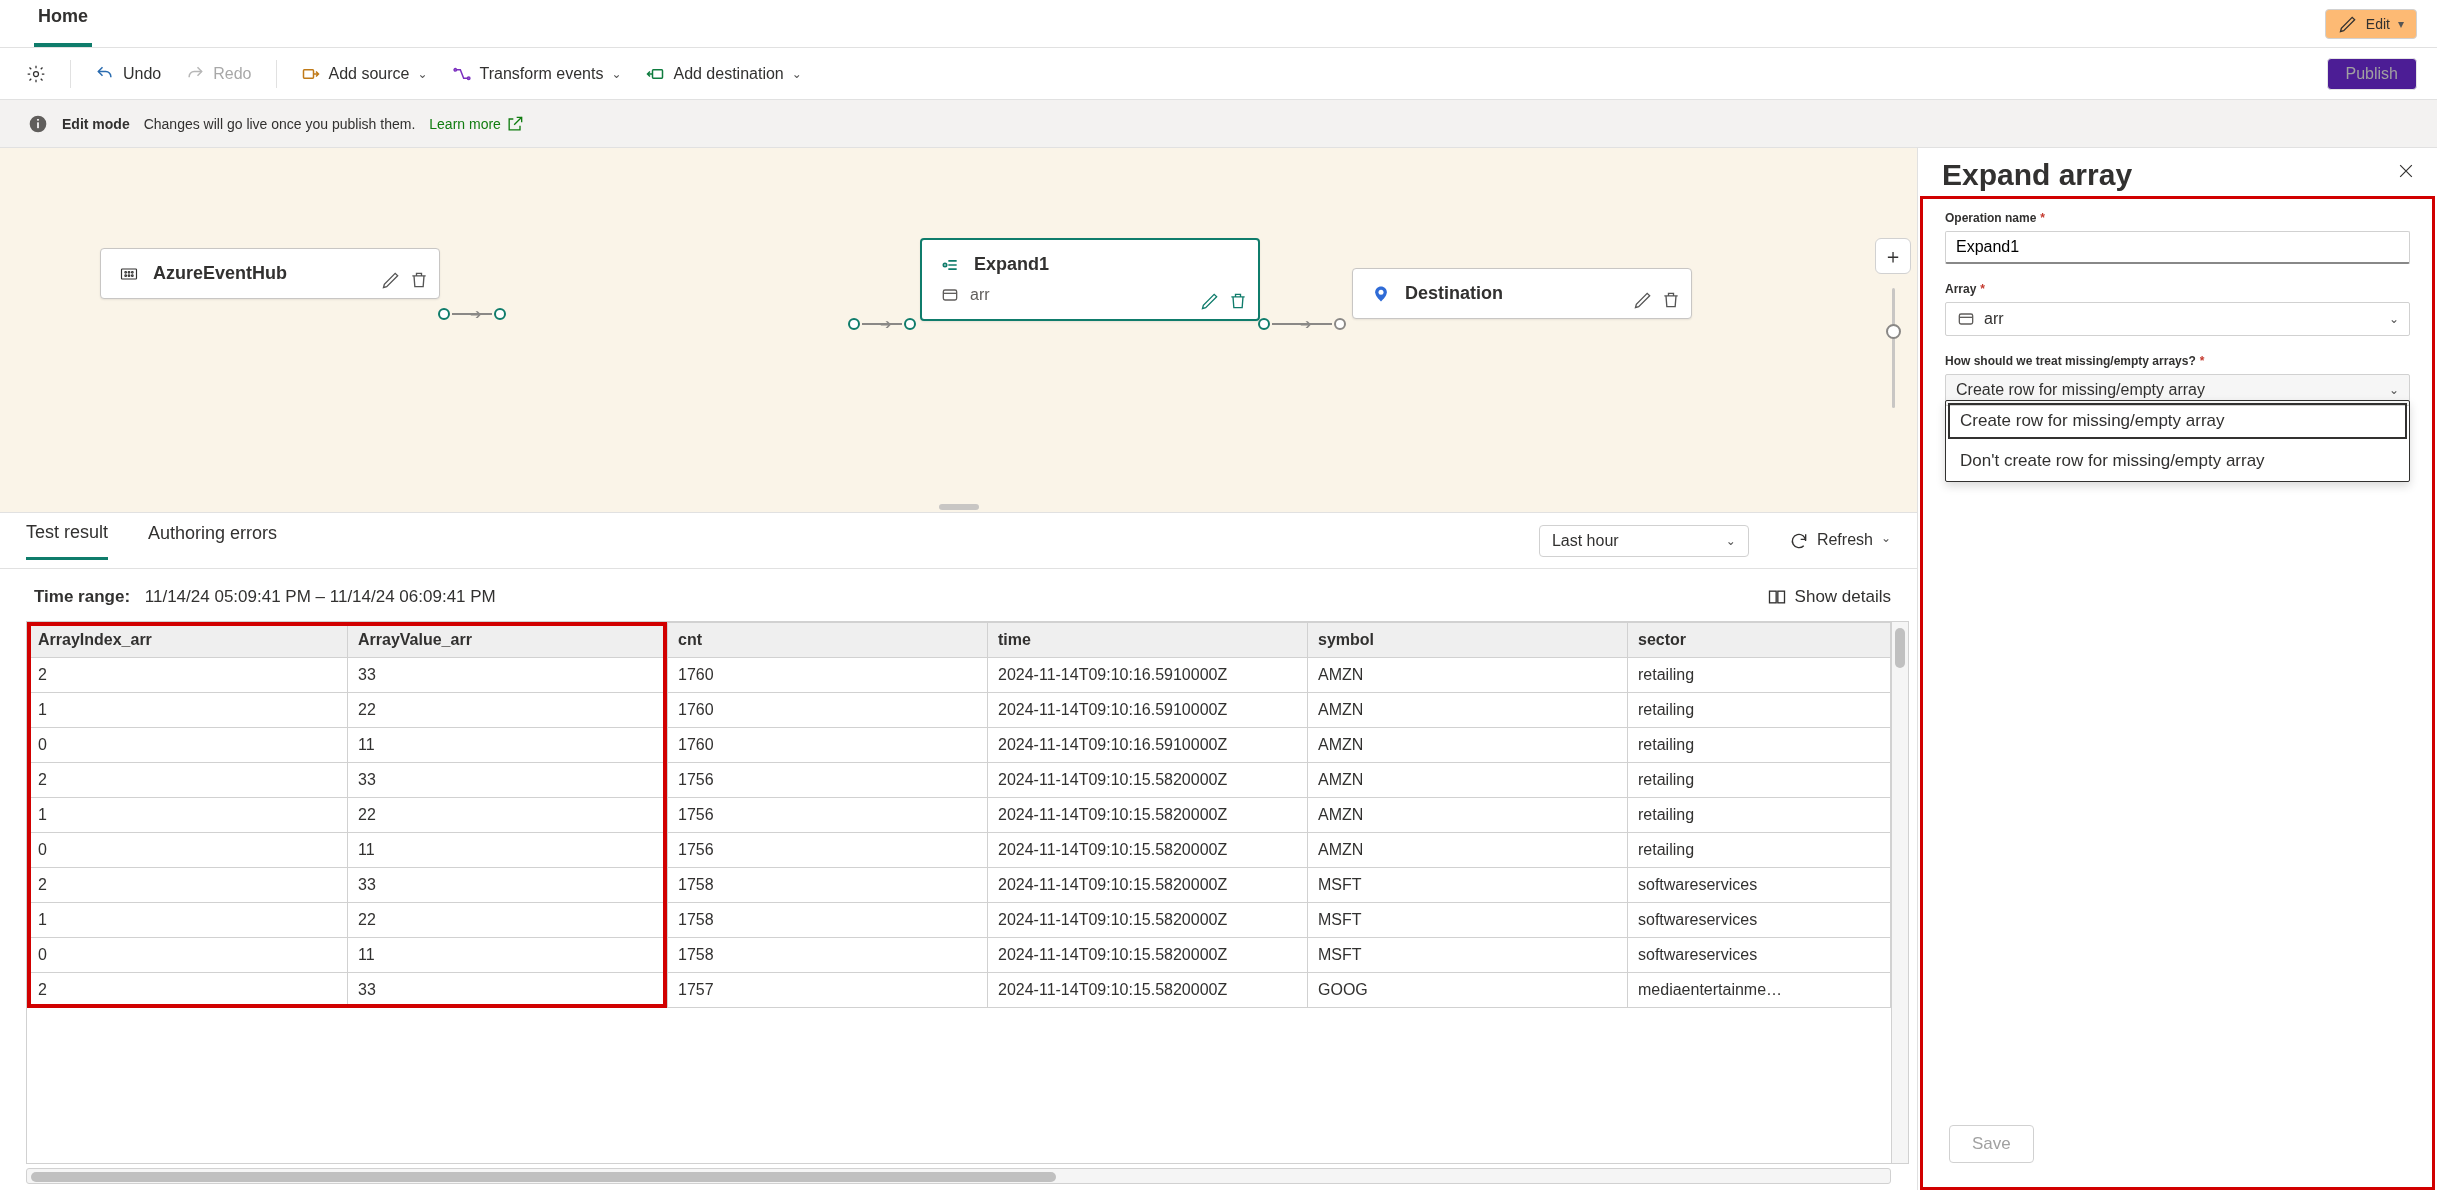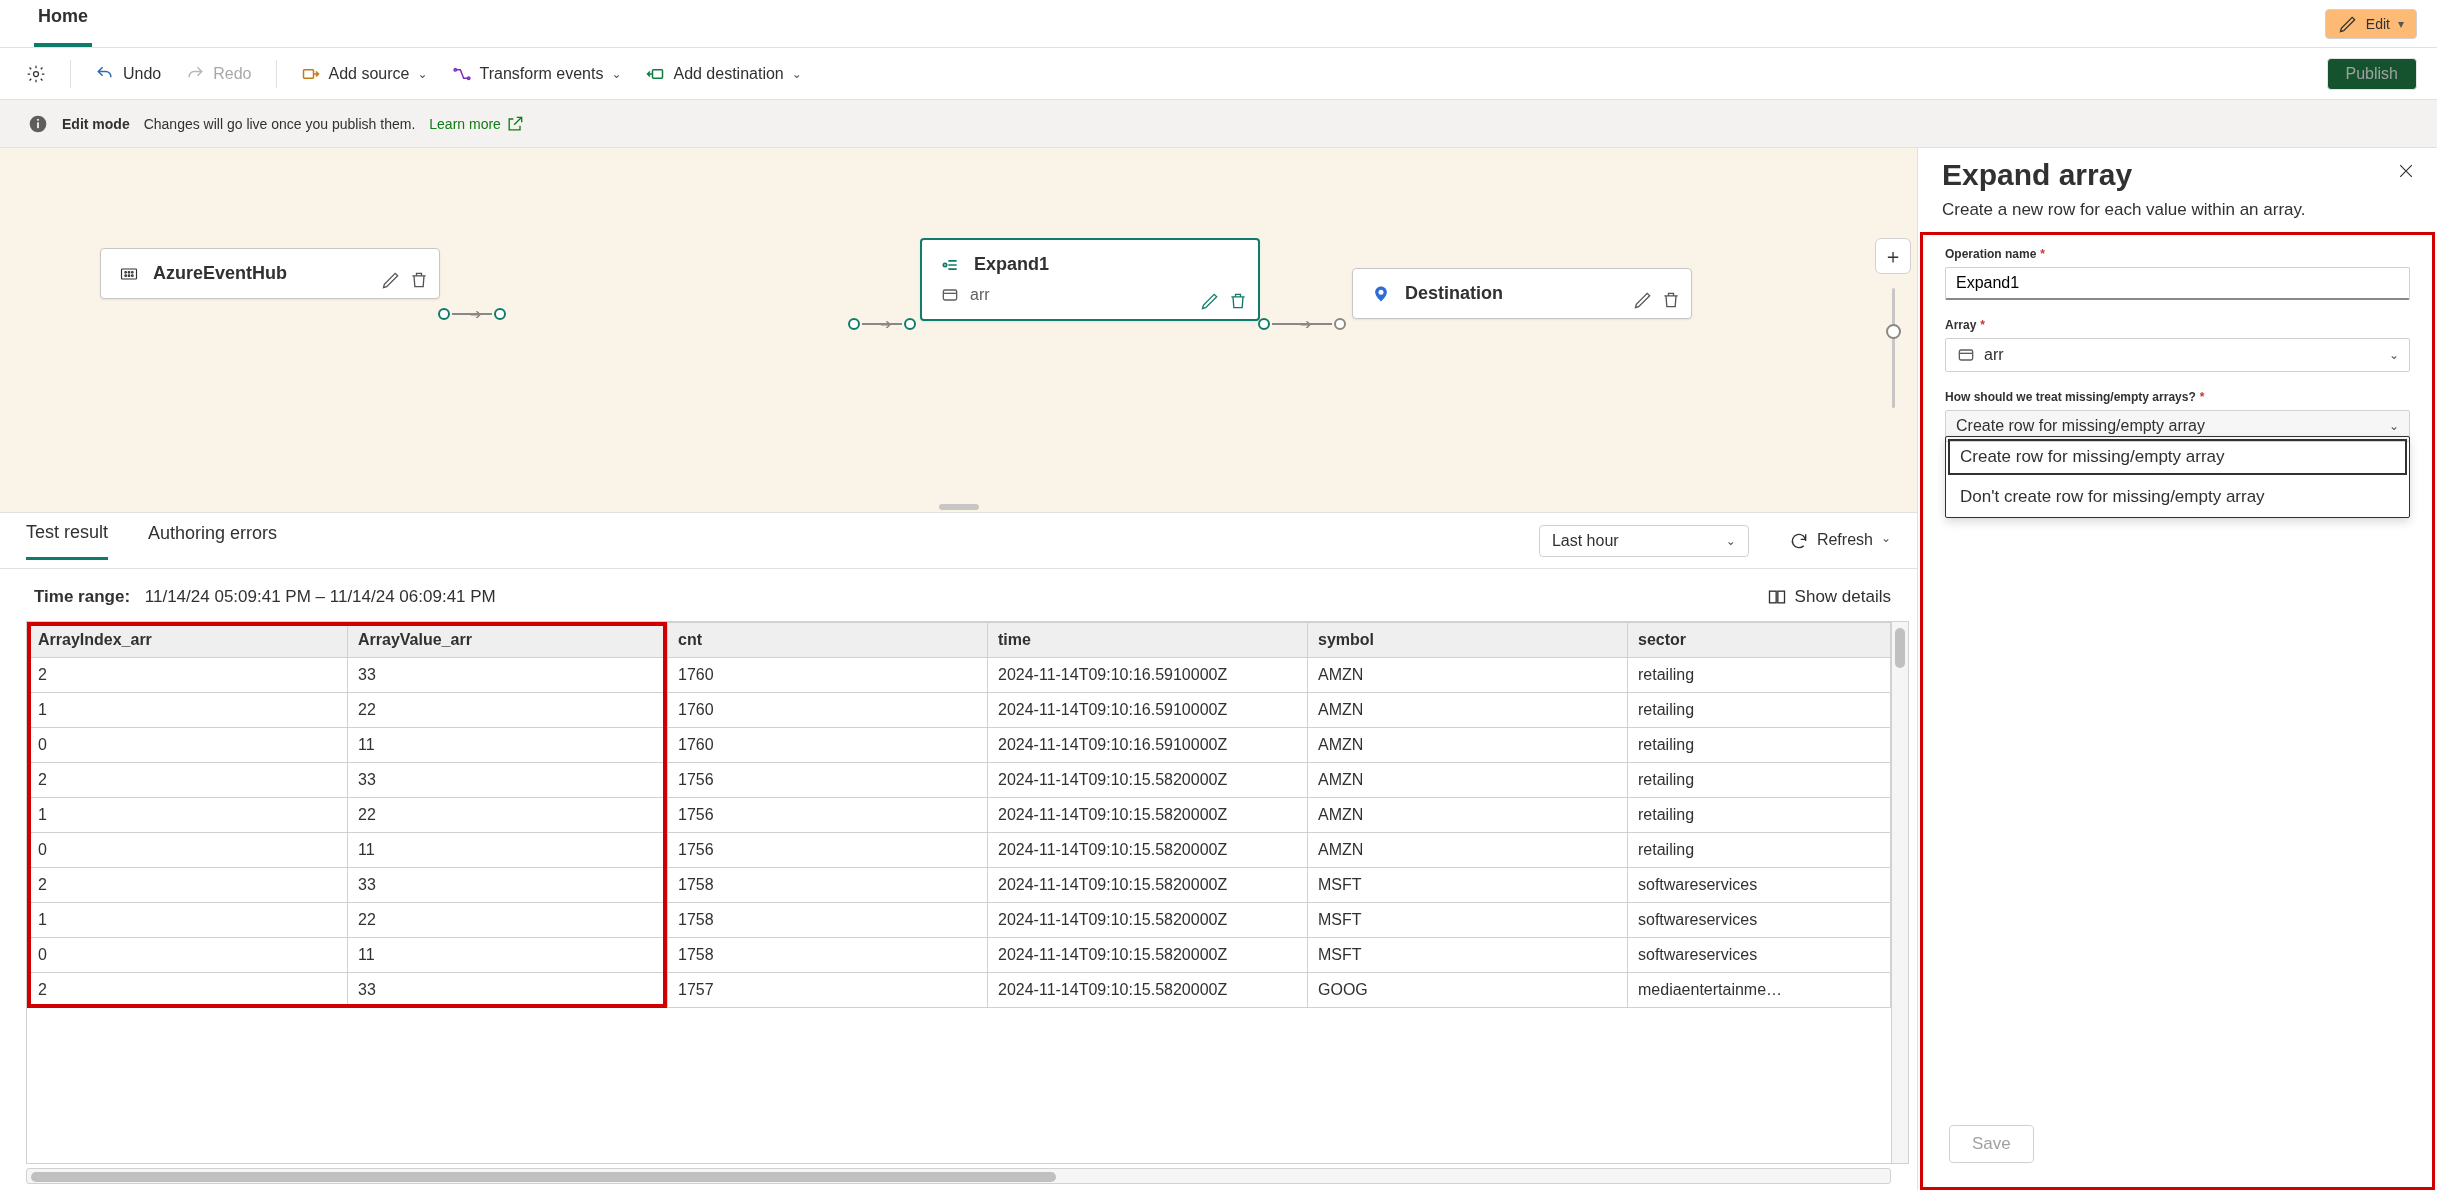--- a/index.html
+++ b/index.html
@@ -40,21 +40,21 @@
   
   .cmdbar {
     display:flex; align-items:center; gap: 24px;
     height: 52px; padding: 0 20px 0 26px;
     border-bottom: 1px solid var(--border-light);
   }
   .cmd-sep { width:1px; height:28px; background:var(--border-light); }
   .cmd-item { display:flex; align-items:center; gap:8px; font-size: 16px; }
   .cmd-item.disabled { color:#a8a8a8; }
   .spacer { flex:1; }
-  .publish-btn { color:#a1a1a1; background:#14532d; border:1px solid #e5e5e5; border-radius:4px; padding:6px 18px; font-size:16px; }
+  .publish-btn { color:#a1a1a1; background:#4c1d95; border:1px solid #e5e5e5; border-radius:4px; padding:6px 18px; font-size:16px; }
 
   
   .infobar {
     display:flex; align-items:center; gap:14px;
     background:#f3f2f1; height:48px; padding:0 20px 0 28px;
     border-bottom: 1px solid var(--border-light);
   }
   .infobar .em { font-weight:600; }
   .infobar a { color: var(--link); text-decoration:none; display:inline-flex; align-items:center; gap:4px; }
 
@@ -512,21 +512,20 @@
 
     <div class="right-col">
       <div class="rp-header">
         <div class="rp-title">Expand array</div>
         <span class="ic" style="width:26px;height:26px;">
           <svg viewBox="0 0 24 24" stroke="#323130" stroke-width="1.4">
               <path d="M5 5l14 14M19 5L5 19"></path>
             </svg>
         </span>
       </div>
-      <div class="rp-desc">Create a new row for each value within an array.</div>
 
       <div class="red-frame">
         <div class="form">
           <div class="fld">
             <label>
               <span>Operation name</span><span class="req">*</span>
             </label>
             <input class="txt-in" value="Expand1" style="">
           </div>
           <div class="fld">

